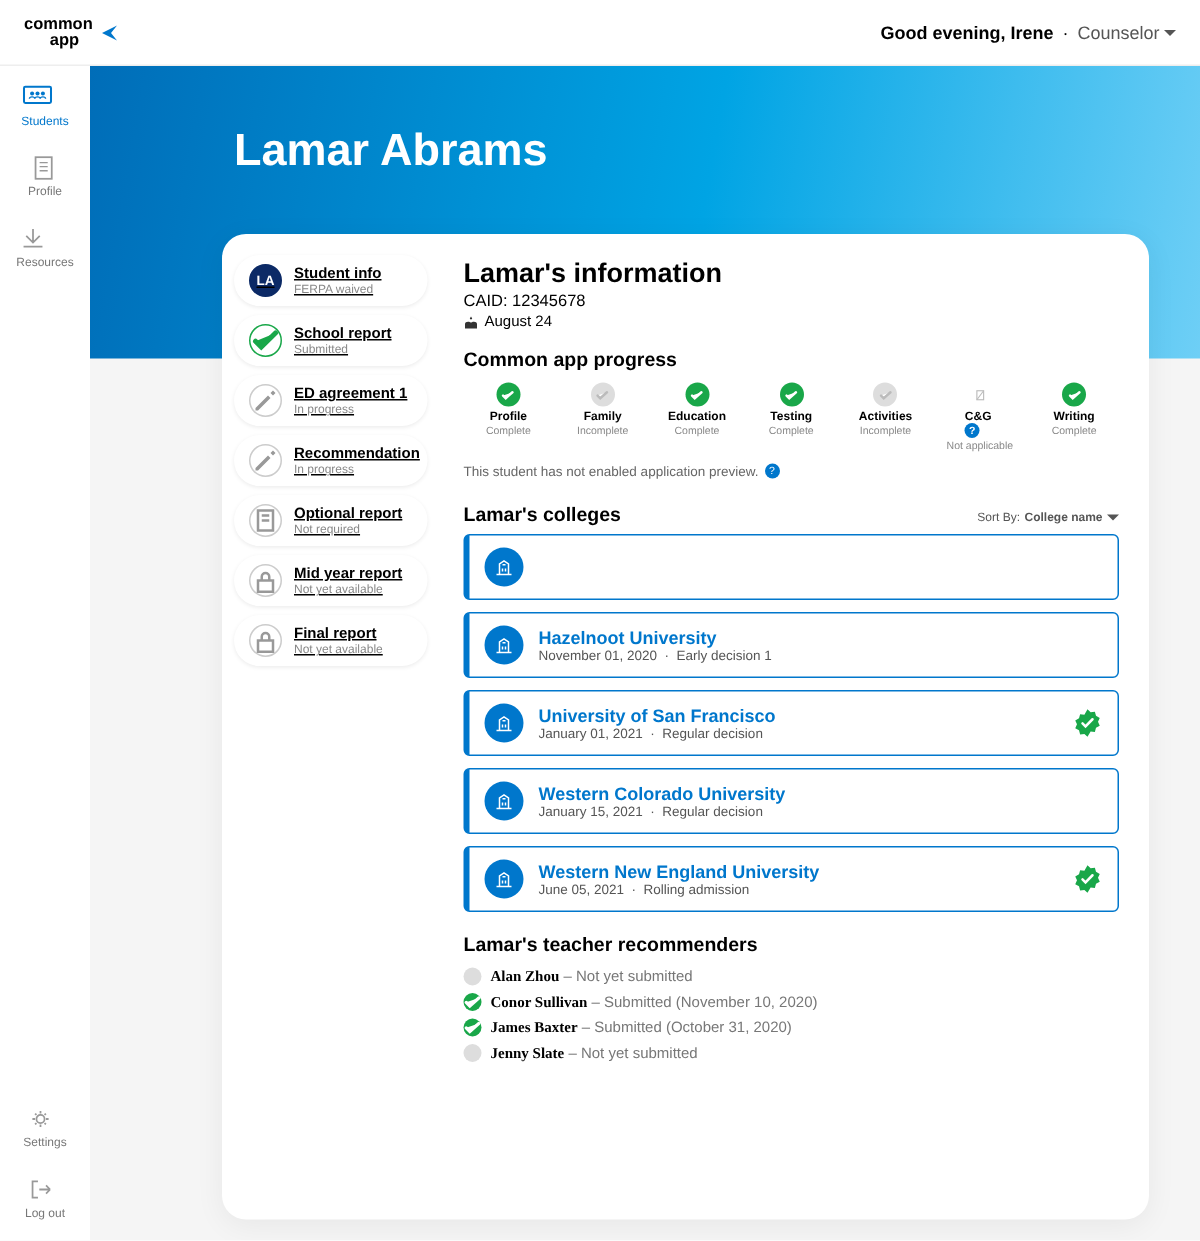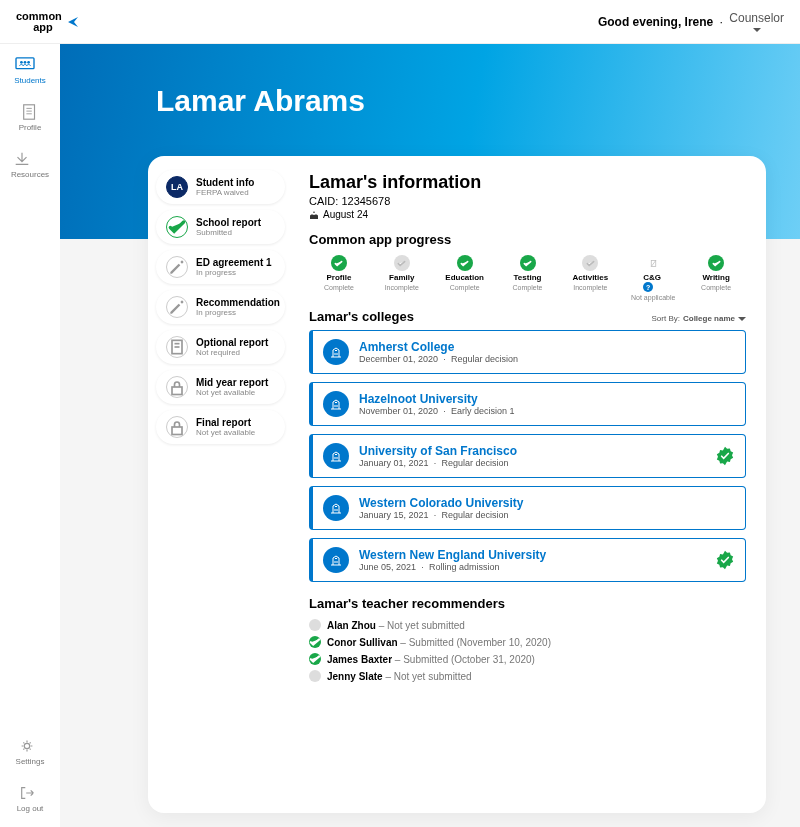--- a/index.html
+++ b/index.html
@@ -5,39 +5,39 @@
 * { margin: 0; padding: 0; box-sizing: border-box; }
 body { font-family: -apple-system, BlinkMacSystemFont, "Segoe UI", Helvetica, Arial, sans-serif; background: #f5f5f5; width: 800px; height: 827px; overflow: hidden; }
 
 .topbar { background: #fff; height: 44px; display: flex; align-items: center; justify-content: space-between; padding: 0 16px; border-bottom: 1px solid #eee; }
 .logo { display: flex; align-items: center; gap: 4px; }
 .logo-text { font-size: 11px; font-weight: 600; color: #000; line-height: 1; text-align: center; }
 .logo-text .line2 { display: block; margin-left: 8px; }
 .logo-mark { color: #0077cc; }
 .greeting { font-size: 12px; color: #000; display: flex; align-items: center; gap: 6px; }
 .greeting b { font-weight: 700; }
-.role { color: #555; display: flex; align-items: center; gap: 3px; flex-direction: column; }
+.role { color: #555; display: flex; align-items: center; gap: 3px; }
 .caret-down { width: 0; height: 0; border-left: 4px solid transparent; border-right: 4px solid transparent; border-top: 4px solid #555; }
 
 .shell { display: flex; height: calc(827px - 44px); }
 
 .sidebar { width: 60px; background: #fff; display: flex; flex-direction: column; align-items: center; padding-top: 12px; gap: 18px; }
 .nav-item { display: flex; flex-direction: column; gap: 2px; font-size: 8px; color: #777; cursor: pointer; }
 .nav-item.active { color: #0077cc; }
 .nav-item svg { width: 22px; height: 18px; }
 .nav-spacer { flex: 1; }
 
 .main { flex: 1; position: relative; overflow: hidden; }
 .hero { background: linear-gradient(100deg, #006db8 0%, #00a4e4 55%, #6ecff6 100%); height: 195px; padding: 40px 0 0 96px; }
 .hero h1 { color: #fff; font-size: 30px; font-weight: 700; }
 
 .card { position: absolute; top: 112px; left: 88px; right: 34px; bottom: 14px; background: #fff; border-radius: 16px; box-shadow: 0 4px 20px rgba(0,0,0,0.06); display: flex; overflow: hidden; }
 
 .tabs { width: 145px; padding: 14px 8px; display: flex; flex-direction: column; gap: 6px; }
-.tab { background: #fff; border-radius: 20px; padding: 6px 10px; display: flex; align-items: center; gap: 8px; box-shadow: 0 1px 3px rgba(0,0,0,0.08); cursor: pointer; }
+.tab { background: #fff; border-radius: 20px; padding: 6px 10px; display: flex; align-items: center; gap: 8px; box-shadow: 0 1px 3px rgba(0,0,0,0.08); cursor: pointer; text-decoration: underline; }
 .tab.active .tab-icon { background: #0c2a66; color: #fff; }
 .tab-icon { width: 22px; height: 22px; border-radius: 50%; display: flex; align-items: center; justify-content: center; border: 1.5px solid #ccc; font-size: 9px; font-weight: 700; color: #888; flex-shrink: 0; }
 .tab-icon.ok { border-color: #19a749; color: #19a749; }
 .tab-icon.lock { border-color: #ccc; }
 .tab-info { display: flex; flex-direction: column; line-height: 1.15; }
 .tab-label { font-size: 10px; font-weight: 700; color: #000; }
 .tab-sub { font-size: 8px; color: #888; }
 
 .content { flex: 1; padding: 16px 20px 16px 16px; overflow-y: auto; }
 .content h2 { font-size: 18px; font-weight: 700; color: #000; margin-bottom: 2px; }
@@ -70,21 +70,21 @@
 .college-name { font-size: 12px; font-weight: 700; color: #0077cc; }
 .college-meta { font-size: 9px; color: #555; }
 .college-badge { width: 20px; height: 20px; }
 .badge-star { width: 20px; height: 20px; }
 
 .recs { margin-top: 14px; }
 .rec-item { font-size: 10px; color: #000; display: flex; align-items: center; gap: 6px; margin-bottom: 5px; }
 .rec-item .rdot { width: 12px; height: 12px; border-radius: 50%; display: flex; align-items: center; justify-content: center; }
 .rec-item .rdot.ok { background: #19a749; }
 .rec-item .rdot.no { background: #ddd; }
-.rec-item b { font-weight: 700; }
+.rec-item b { font-weight: 700; font-family: Liberation Serif, serif; }
 .rec-item .st { color: #777; }
 
 svg.check path { fill: #fff; }
 svg.check-g path { fill: #19a749; }
 .content::-webkit-scrollbar { width: 0; }
 </style>
 </head>
 <body>
 
 <div class="topbar">
@@ -306,40 +306,40 @@
             <div class="pstep">
       <div class="dot ok">
                 <svg class="check" viewBox="0 0 10 10">
                   <path d="M1.5 5.2l2 2L8.5 2.8" stroke="#fff" stroke-width="1.8" fill="none" stroke-linecap="round"></path>
                 </svg>
               </div>
       <span class="pl">Writing</span>
       <span class="ps">Complete</span>
     </div>
           </div>
+        <div class="preview-note">
+          <span>This student has not enabled application preview.</span>
+          <span class="help-icon">?</span>
+        </div>
 
         <div class="colleges-head">
           <div class="section-h" style="margin-bottom:0">Lamar's colleges</div>
           <div class="sortby">
             <span>Sort By:</span>
             <b>College name</b>
             <span class="caret-down"></span>
           </div>
         </div>
         <div id="colleges">
             <div class="college">
       <div class="college-icon">
                 <svg viewBox="0 0 14 14">
                   <path d="M2 12h10M4 12V5l3-2 3 2v7M6 8v2M8 8v2M6 5.5h2" stroke="#fff" stroke-width="1" fill="none"></path>
                 </svg>
               </div>
-      <div class="college-info">
-        <div class="college-name">Amherst College</div>
-        <div class="college-meta">December 01, 2020&nbsp;&nbsp;·&nbsp;&nbsp;Regular decision</div>
-      </div>
 
     </div>
             <div class="college">
       <div class="college-icon">
                 <svg viewBox="0 0 14 14">
                   <path d="M2 12h10M4 12V5l3-2 3 2v7M6 8v2M8 8v2M6 5.5h2" stroke="#fff" stroke-width="1" fill="none"></path>
                 </svg>
               </div>
       <div class="college-info">
         <div class="college-name">Hazelnoot University</div>

